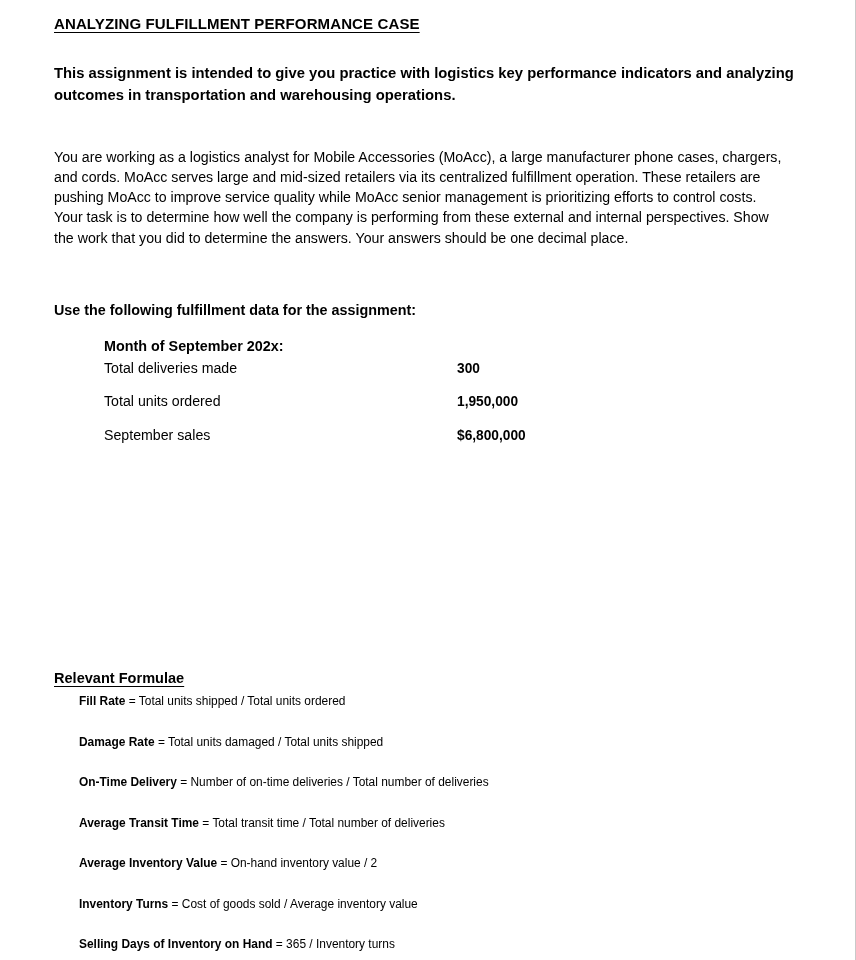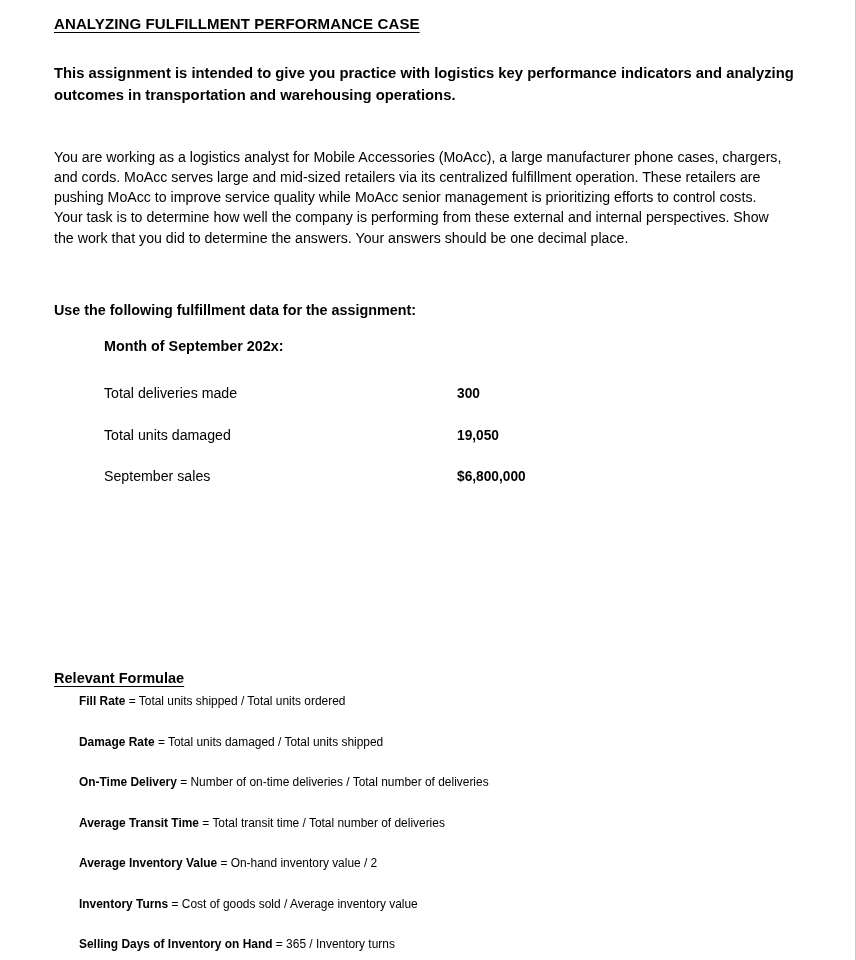--- a/index.html
+++ b/index.html
@@ -88,23 +88,22 @@
     transform-origin: left top;
   }
   .data-table {
     position: absolute;
     left: 104px;
     top: 360px;
     width: 700px;
   }
   .data-row {
     display: flex;
-    align-items: flex-end;
+    align-items: flex-start;
     height: 33.4px;
-    margin-top: 8px;
   }
   .data-label {
     width: 353px;
     flex: 0 0 353px;
     font-size: 14.7px;
     white-space: nowrap;
     transform: scaleX(0.965);
     transform-origin: left top;
   }
   .data-value {
@@ -164,26 +163,26 @@
   <p class="data-month">Month of September 202x:</p>
 
   <div class="data-table">
 
     <div class="data-row">
       <span class="data-label">Total deliveries made</span>
       <span class="data-value">300</span>
     </div>
 
 
-
-
     <div class="data-row">
-      <span class="data-label">Total units damaged</span>
-      <span class="data-value">19,050</span>
-    </div>
+      <span class="data-label">Total units ordered</span>
+      <span class="data-value">1,950,000</span>
+    </div>
+
+
 
 
 
     <div class="data-row">
       <span class="data-label">September sales</span>
       <span class="data-value">$6,800,000</span>
     </div>
 
   </div>
 

